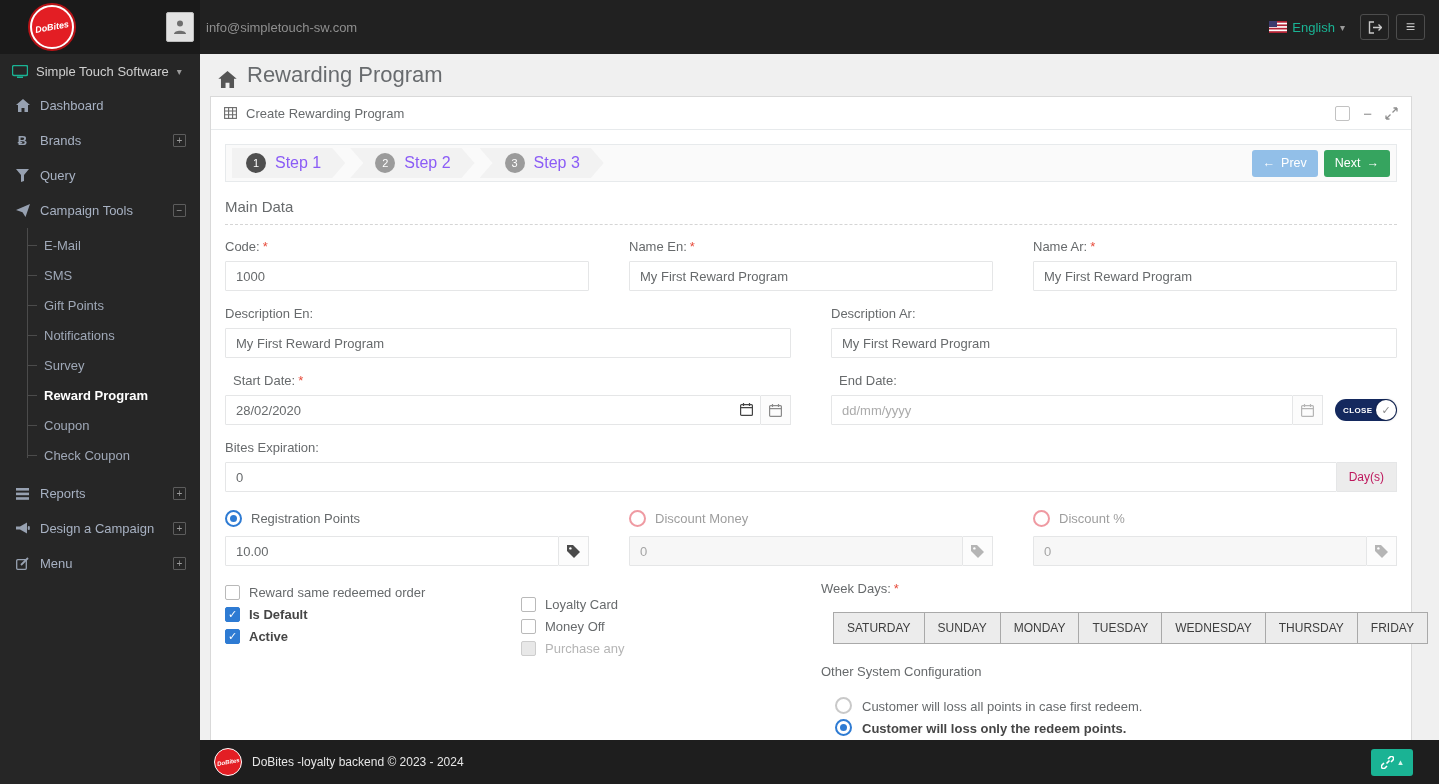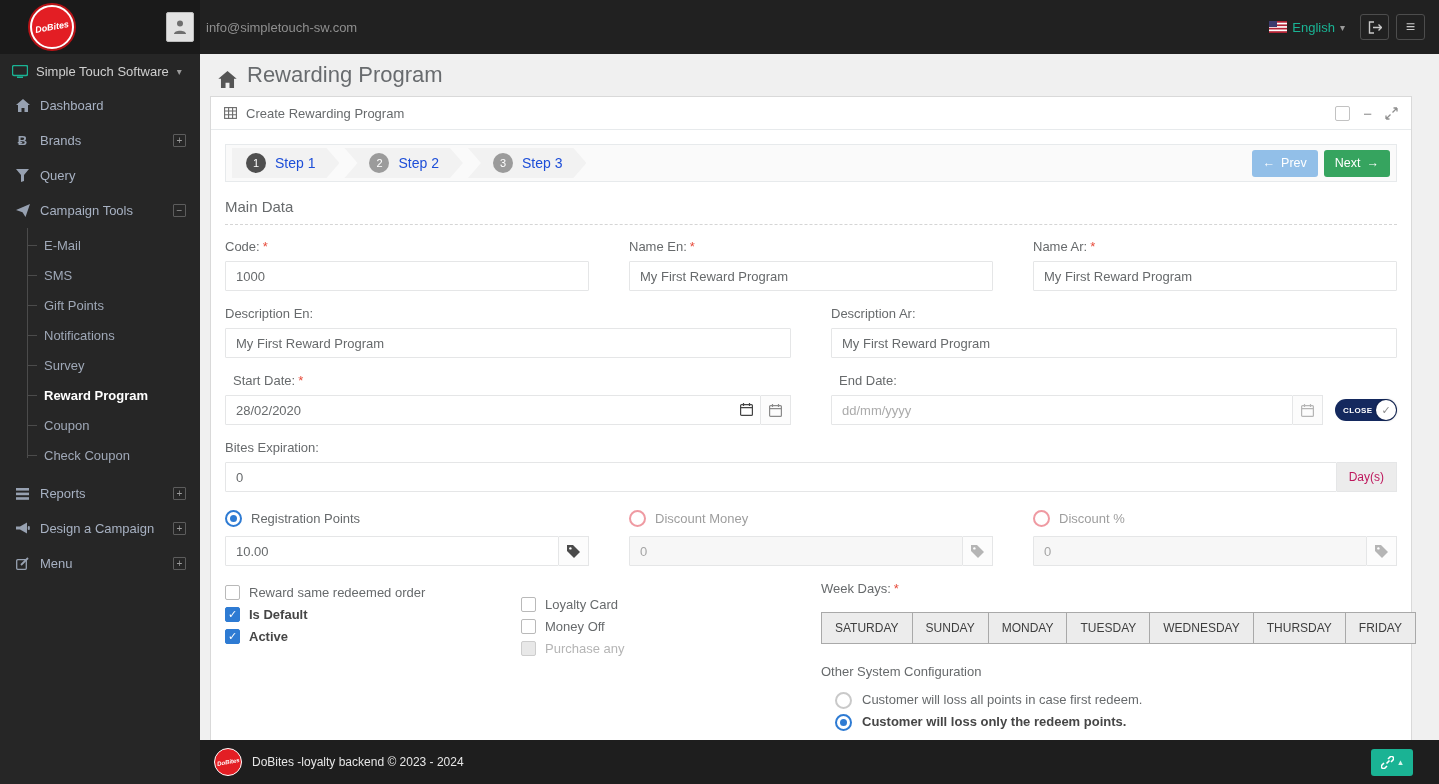--- a/index.html
+++ b/index.html
@@ -42,21 +42,21 @@
   .tool{cursor:pointer;display:flex;align-items:center;font-size:15px;color:#8f8f8f}
   .panel-body{padding:14px}
 
   
   .steps-bar{background:#fafafa;border:1px solid #e7eaec;height:38px;display:flex;align-items:center;padding:3px 6px;gap:5px}
   .step{height:30px;display:flex;align-items:center;gap:9px;background:#f2f2f2;padding:0 24px 0 14px;cursor:pointer;
         clip-path:polygon(0 0,calc(100% - 13px) 0,100% 50%,calc(100% - 13px) 100%,0 100%)}
   .step+.step{clip-path:polygon(0 0,calc(100% - 13px) 0,100% 50%,calc(100% - 13px) 100%,0 100%,13px 50%);padding-left:25px}
   .step-num{width:20px;height:20px;border-radius:50%;background:#9b9b9b;color:#fff;font-size:11px;display:flex;align-items:center;justify-content:center;flex:0 0 20px}
   .step.current .step-num{background:#4f4f4f}
-  .step-label{color:#1d4ed8;font-size:14px;white-space:nowrap}
+  .step-label{color:#8b5cf6;font-size:16px;white-space:nowrap}
   .wizard-btns{margin-left:auto;display:flex;gap:6px}
   .wbtn{height:27px;padding:0 11px;border:none;border-radius:3px;color:#fff;font-size:12.5px;display:flex;align-items:center;gap:6px;cursor:pointer;font-family:inherit}
   .btn-prev{background:#92bfe8}
   .btn-next{background:#36a45f}
 
   
   .section-title{font-size:15px;color:#676a6c;margin:16px 0 9px;font-weight:400}
   .dashed{border:none;border-top:1px dashed #d5d5d5;margin:0 0 14px}
   .frow{display:flex;gap:40px;margin-bottom:15px}
   .fcol{flex:1;min-width:0}
@@ -94,24 +94,24 @@
   .cb-line{display:flex;align-items:center;gap:9px;height:22px;font-size:13px;cursor:pointer}
   .cb{width:15px;height:15px;border:1px solid #b9b9b9;border-radius:2px;background:#fff;display:flex;align-items:center;justify-content:center;font-size:11px;color:#fff;flex:0 0 15px;line-height:1}
   .cb.checked{background:#2e7bd3;border-color:#2e7bd3}
   .cb.checked::before{content:"✓"}
   .cb.disabled{background:#e8e8e8;border-color:#cdcdcd}
   .blbl{font-weight:700;color:#464646}
   .dis-lbl{color:#b5b5b5}
 
   .days{display:flex;margin-top:7px}
   .day-btn{padding:8px 13px;font-size:12px;color:#3f3f3f;background:#ececec;border:1px solid #a9a9a9;margin-left:-1px;cursor:pointer;font-family:inherit;white-space:nowrap}
-  .day-btn:first-child{margin-left:0}
+  .day-btn:first-child{margin-left:12px}
   .other-title{margin-top:20px;font-size:13px;color:#676a6c}
   .other-opts{margin-top:13px;padding-left:14px}
-  .opt-line{display:flex;align-items:flex-start;gap:10px;height:22px;font-size:13px;cursor:pointer}
+  .opt-line{display:flex;align-items:flex-end;gap:10px;height:22px;font-size:13px;cursor:pointer}
   .coupon-line{margin-top:10px;padding-left:32px}
 
   
   .footer{position:absolute;left:200px;right:0;bottom:0;height:44px;background:#1e1e1e;z-index:40;display:flex;align-items:center;padding:0 14px;gap:10px;color:#e6e6e6;font-size:12px}
   .logo-sm{width:28px;height:28px;border-radius:50%;background:#e31e24;border:1px solid #fff;display:flex;align-items:center;justify-content:center;flex:0 0 28px}
   .logo-sm span{color:#fff;font-size:6px;font-weight:bold;font-style:italic;transform:rotate(-10deg)}
   .scroll-btn{margin-left:auto;margin-right:12px;width:42px;height:27px;background:#1ab394;border-radius:3px;display:flex;align-items:center;justify-content:center;gap:4px;color:#fff;border:none;cursor:pointer}
   .caret-up{font-size:9px;color:#d8f5ec}
 </style>
 </head>

